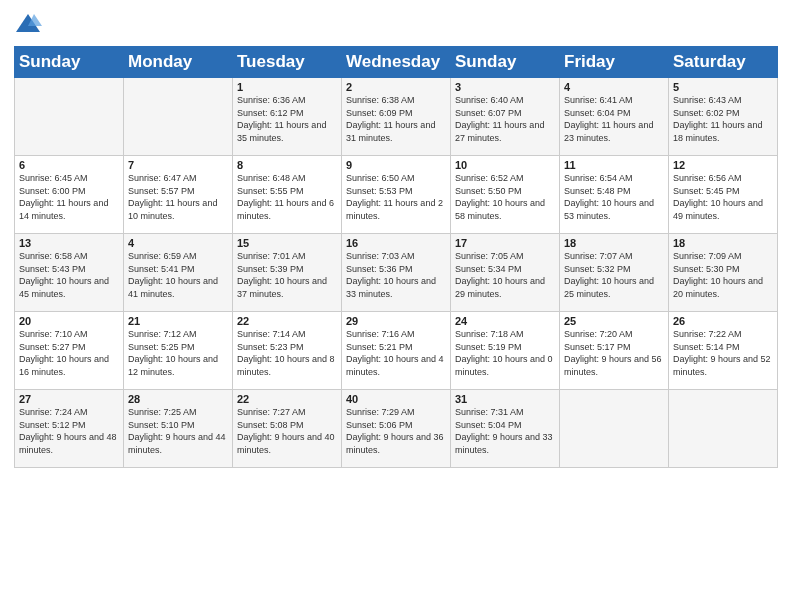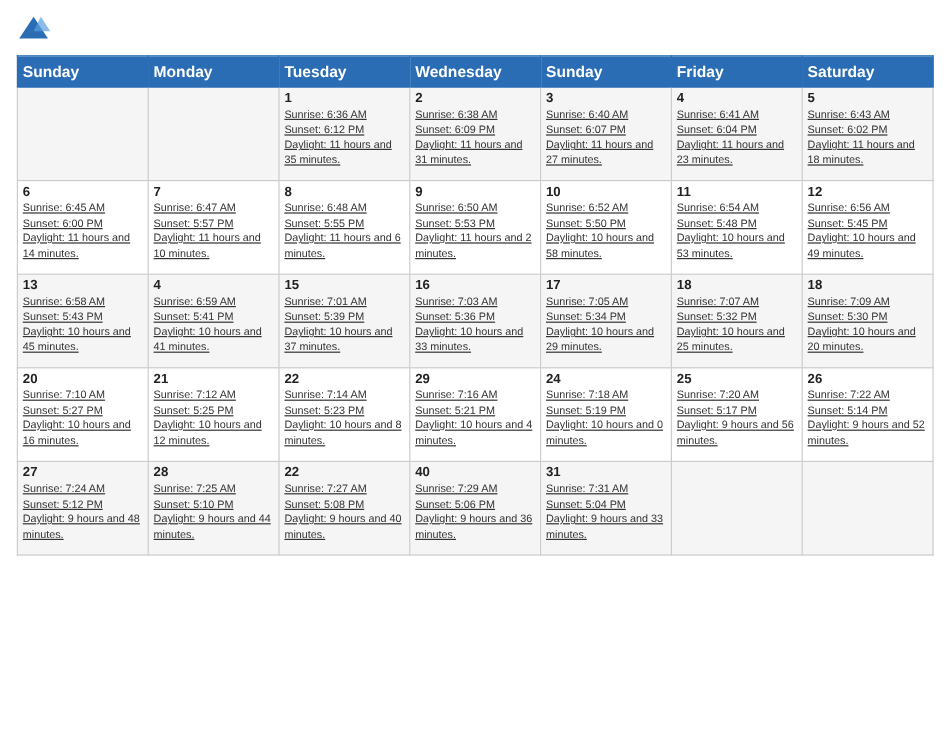--- a/index.html
+++ b/index.html
@@ -61,21 +61,21 @@
       color: #444;
     }
     table {
       width: 100%;
       border-collapse: collapse;
       table-layout: fixed;
     }
     thead tr th {
       background: #2a6db5;
       color: #fff;
-      font-size: 13px;
+      font-size: 17px;
       font-weight: bold;
       padding: 5px 4px;
       text-align: left;
       border: 1px solid #2a6db5;
     }
     tbody tr td {
       border: 1px solid #ccc;
       vertical-align: top;
       padding: 3px 4px;
       font-size: 9.5px;
@@ -92,21 +92,20 @@
     .day-num {
       font-weight: bold;
       font-size: 11px;
       display: block;
       margin-bottom: 1px;
     }
     .cell-content {
       font-size: 9px;
       line-height: 1.4;
       color: #333;
-      text-decoration: underline;
     }
     .empty-cell {
       background: #f5f5f5;
     }
   </style>
 </head>
 <body>
 
 <div class="page">
   <div class="header">

